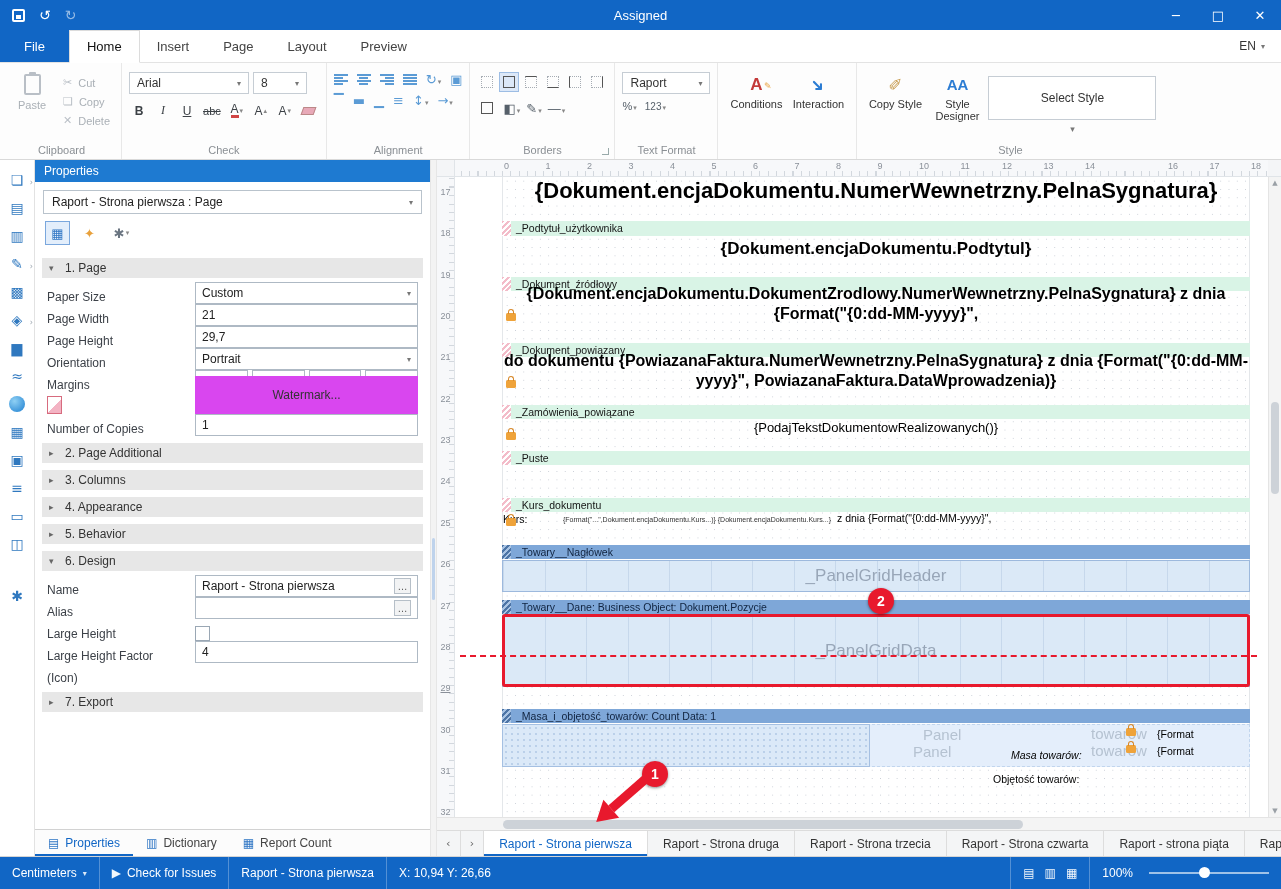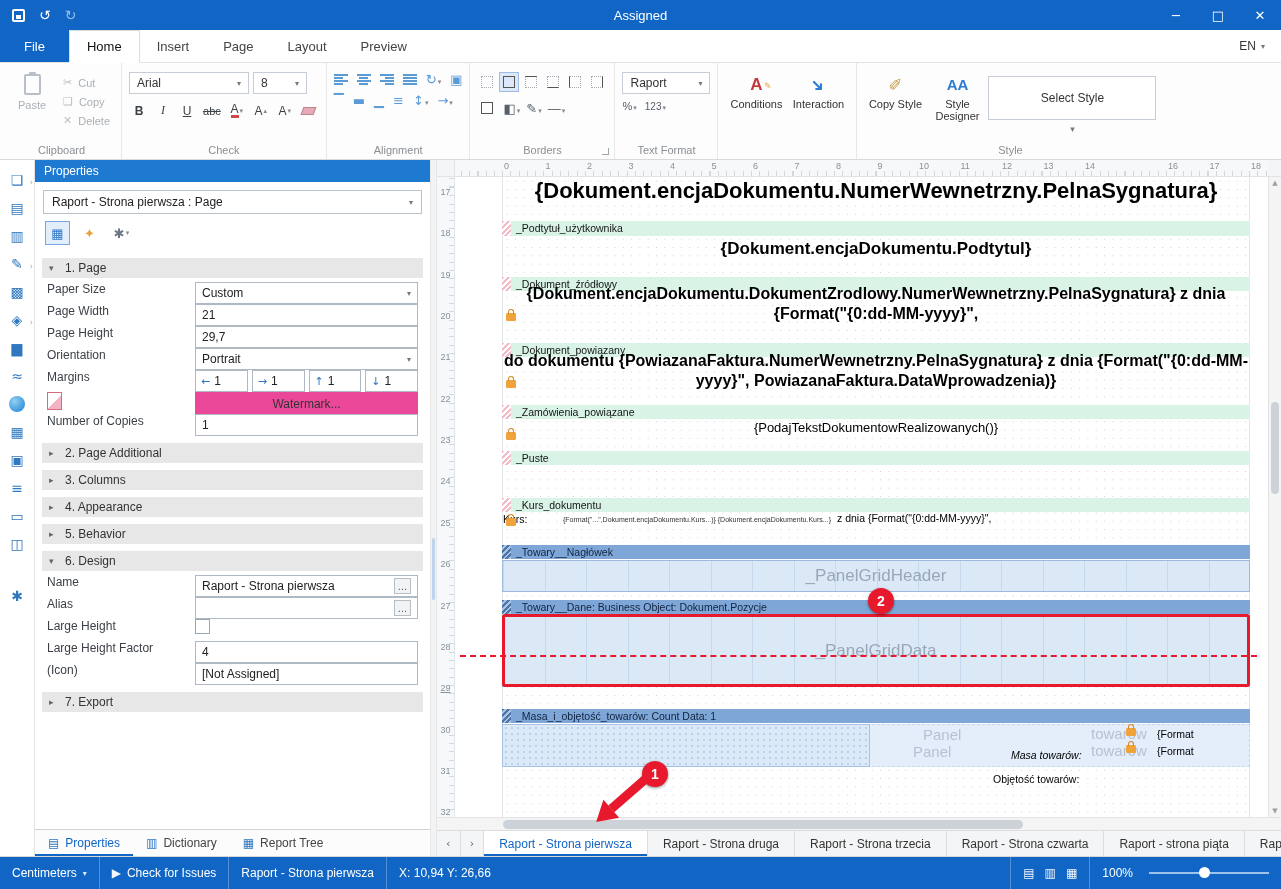--- a/index.html
+++ b/index.html
@@ -92,30 +92,30 @@
   .prop-header{height:22px;background:#1e7ad1;color:#fff;font-size:12px;display:flex;align-items:center;padding:0 9px;flex:0 0 auto}
   .prop-combo{margin:8px 8px 4px;height:24px;border:1px solid #b9c3cc;display:flex;align-items:center;gap:16px;padding:0 8px;font-size:12px;color:#222;flex:0 0 auto}
   .prop-combo .cv{flex:1}
   .prop-toolbar{display:flex;align-items:center;gap:7px;padding:3px 10px 6px;flex:0 0 auto}
   .ptb{width:25px;height:24px;display:flex;align-items:center;justify-content:center;border:1px solid transparent;font-family:"DejaVu Sans",sans-serif}
   .ptb.active{background:#e3eefb;border-color:#7aa7dd}
   .ptb .g1{color:#2e75c4;font-size:13px}.ptb .g2{color:#e8a13c;font-size:13px}.ptb .g3{color:#6b7682;font-size:13px}
   #prop-sections{flex:1;overflow:hidden}
   .sec-header{height:20px;margin:7px 7px 4px;background:#e7e7e7;display:flex;align-items:center;gap:7px;padding:0 7px;font-size:12px;color:#333}
   .sec-chev{font-size:9px;color:#666;font-family:"DejaVu Sans",sans-serif;width:9px}
-  .prow{display:flex;align-items:flex-start;margin:0 12px;height:22px}
+  .prow{display:flex;align-items:flex-end;margin:0 12px;height:22px}
   .plabel{flex:0 0 148px;font-size:12px;color:#3c4148;display:flex;align-items:center}
   .pctl{flex:1;display:flex;align-items:center}
   .c-select,.c-input{flex:1;height:22px;border:1px solid #aeb9c4;background:#fff;display:flex;align-items:center;gap:6px;padding:0 6px;font-size:12px;color:#222}
   .c-select .cv,.c-input .cv{flex:1;white-space:nowrap;overflow:hidden}
   .cdots{width:17px;height:16px;border:1px solid #b6bfc8;background:#f2f3f4;display:flex;align-items:center;justify-content:center;font-size:10px;color:#555}
   .c-margins{flex:1;display:flex;gap:4px}
   .mbox{flex:1;height:22px;border:1px solid #aeb9c4;background:#fff;display:flex;align-items:center;gap:4px;padding:0 5px;font-size:12px;color:#222}
   .marr{color:#2e75c4;font-size:11px;font-style:normal;font-family:"DejaVu Sans",sans-serif}
-  .c-btn{flex:1;height:24px;background:#ec4899;display:flex;align-items:center;justify-content:center;font-size:12px;color:#333}
+  .c-btn{flex:1;height:38px;background:#d946ef;display:flex;align-items:center;justify-content:center;font-size:12px;color:#333}
   .cbox{width:15px;height:15px;border:1px solid #9aa7b4;background:#fff}
   .wm-ico{width:15px;height:18px;border:1.5px solid #d76b7e;background:linear-gradient(135deg,#fff 55%,#f3b3c3 55%)}
   .side-tabs{height:27px;border-top:1px solid #d2d2d2;display:flex;align-items:stretch;background:#fcfcfc;flex:0 0 auto}
   .side-tab{display:flex;align-items:center;gap:6px;padding:0 13px;font-size:12px;color:#444}
   .side-tab.active{color:#1166c5;box-shadow:inset 0 -2px #1166c5}
   .side-tab .ic{font-family:"DejaVu Sans",sans-serif;font-size:12px;color:#2e75c4}
   .prop-scroll{width:7px;background:#f3f3f3;border-left:1px solid #e6e6e6;border-right:1px solid #e6e6e6;position:relative}
   .prop-scroll .thumb{position:absolute;left:1px;right:1px;top:378px;height:62px;background:#bfd3ec;border-radius:3px}
 
   
@@ -605,43 +605,38 @@
         <div class="prow">
           <div class="plabel">Large Height Factor</div>
           <div class="pctl">
             <div class="c-input">
               <span class="cv">4</span>
             </div>
           </div>
         </div>
         <div class="prow">
           <div class="plabel">(Icon)</div>
-          <div class="pctl">
-            <div class="c-input">
-              <span class="cv">[Not Assigned]</span>
-            </div>
-          </div>
         </div>
         <div class="sec-header">
           <span class="sec-chev">▸</span>
           <span>7. Export</span>
         </div>
       </div>
     <div class="side-tabs" id="side-tabs-host">
         <div class="side-tab active">
           <span class="ic">▤</span>
           <span>Properties</span>
         </div>
         <div class="side-tab">
           <span class="ic">▥</span>
           <span>Dictionary</span>
         </div>
         <div class="side-tab">
           <span class="ic">▦</span>
-          <span>Report Tree</span>
+          <span>Report Count</span>
         </div>
       </div>
   </div>
 
   <div class="prop-scroll">
       <span class="thumb"></span>
     </div>
 
   <div class="canvas-col">
     <div class="hruler-row">

